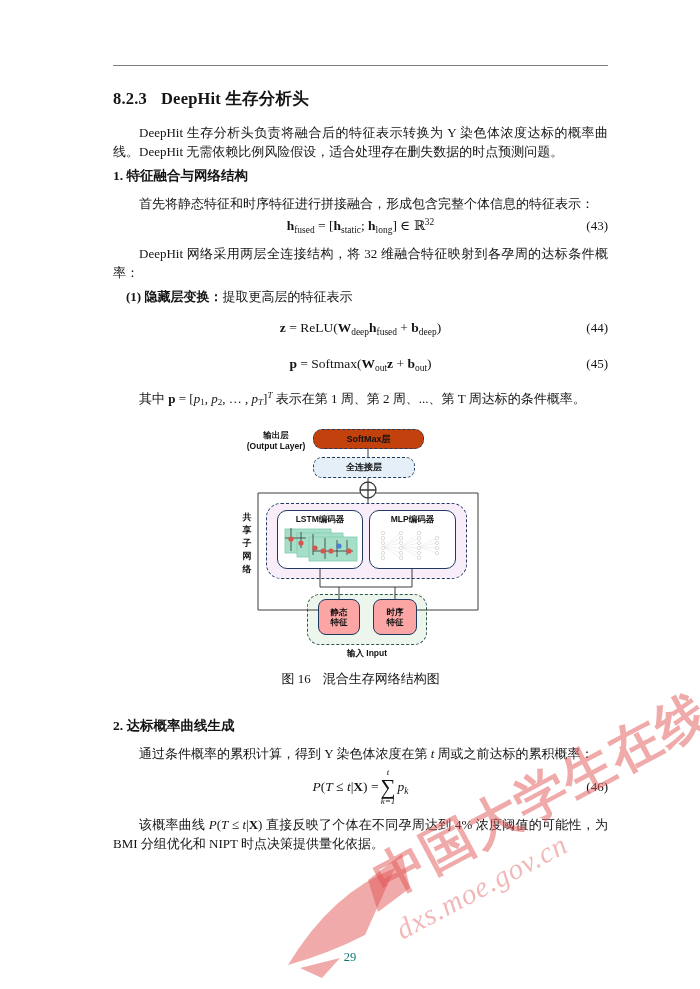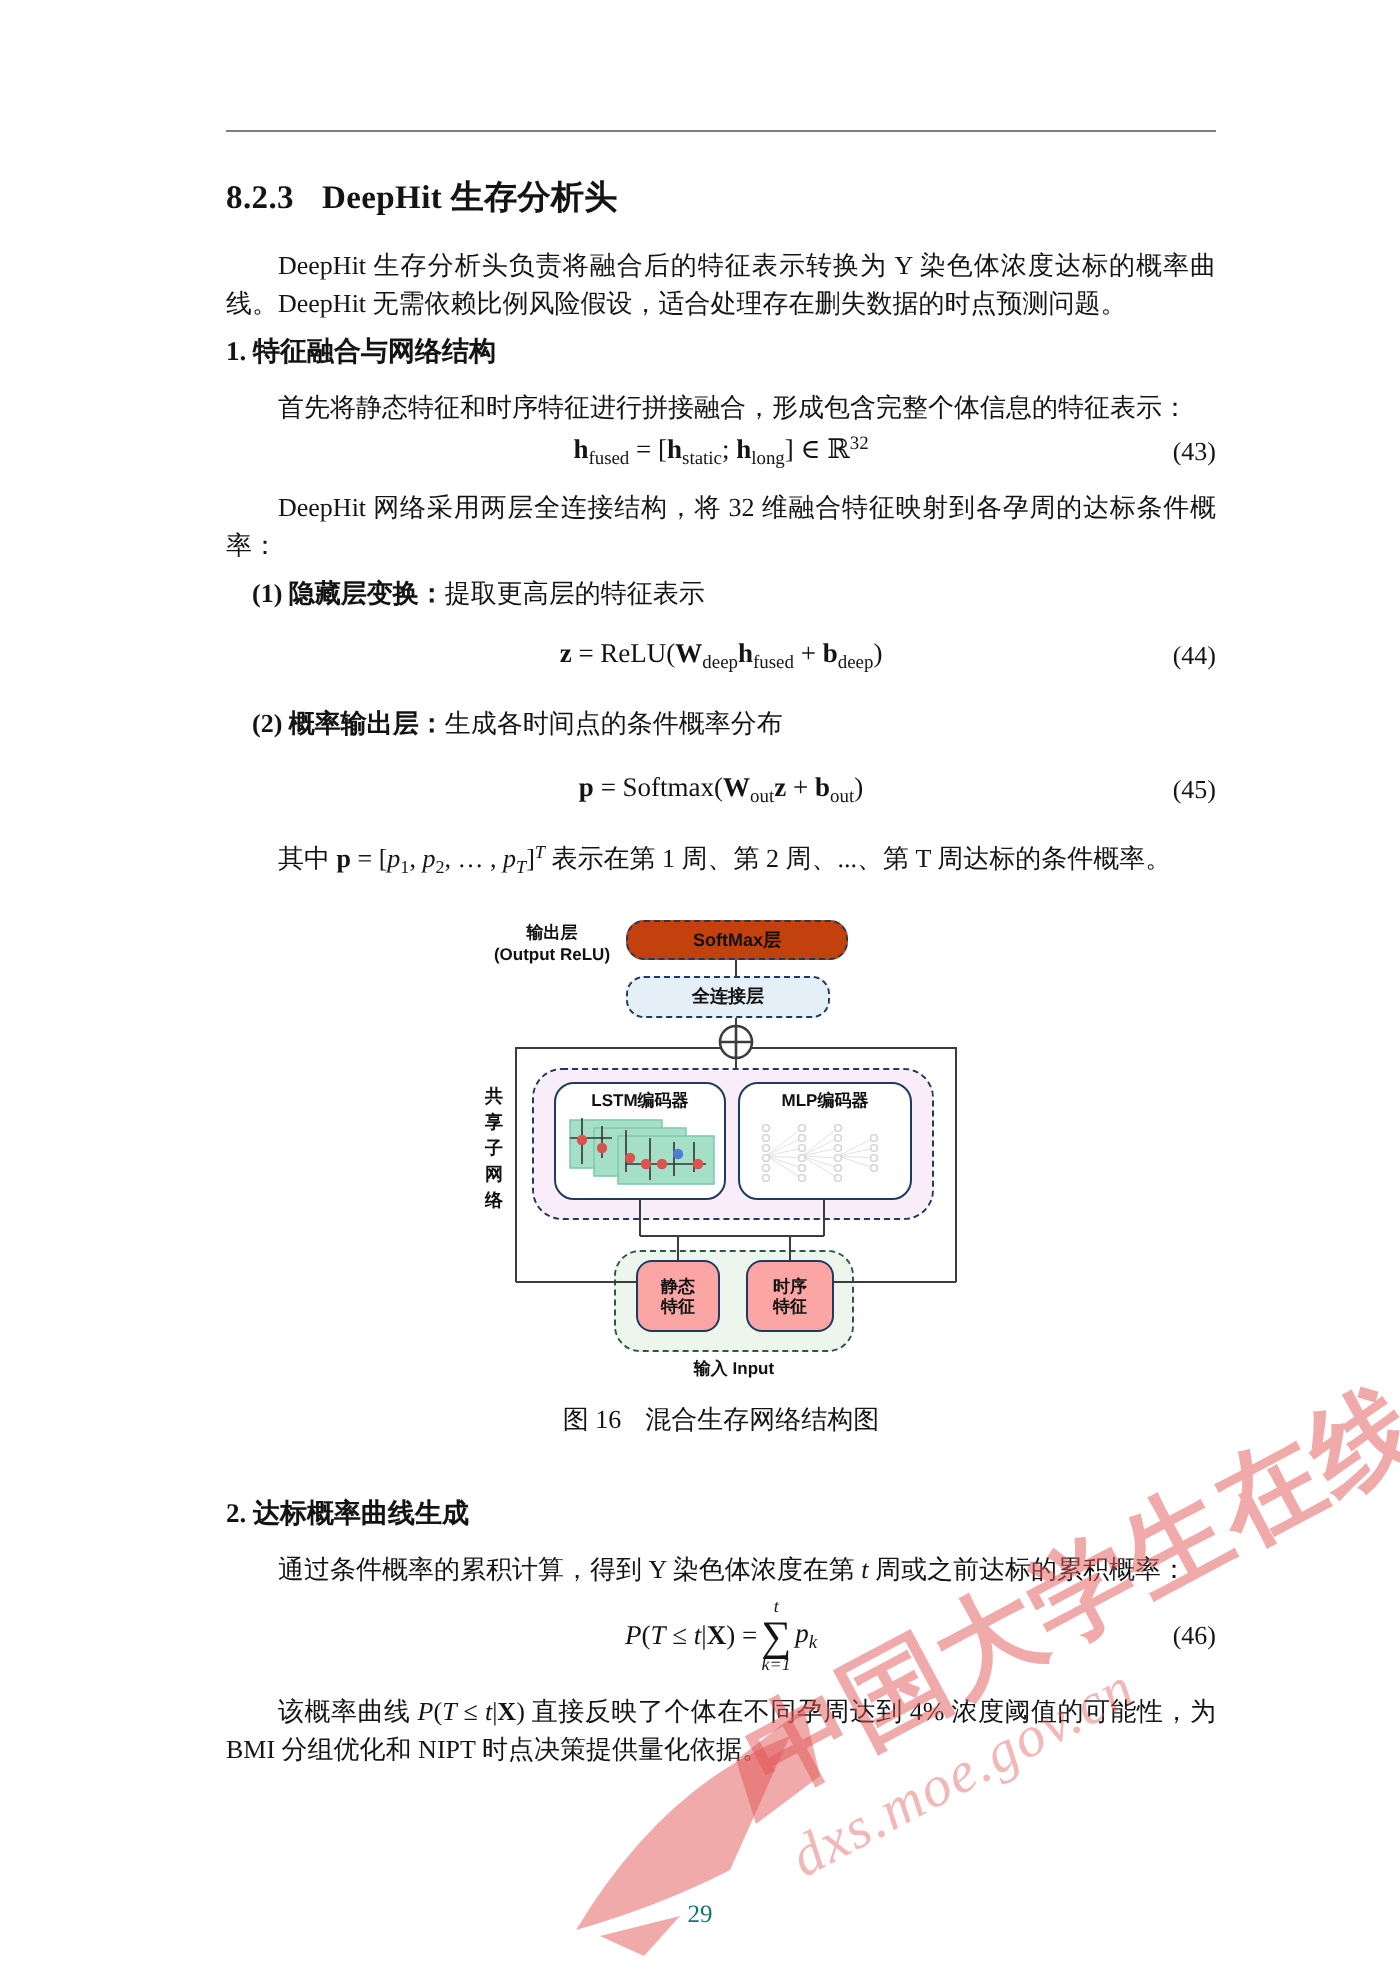--- a/index.html
+++ b/index.html
@@ -90,33 +90,32 @@
 
     <p class="body" style="margin-top:6px"><span class="sg-n">DeepHit 网络采用两层全连接结构，将 32 维融合特征映射到各孕周的达标条件概率：</span></p>
 
     <p class="list-item" style="margin-top:5px"><span class="sg-b">(1) 隐藏层变换：</span><span class="sg-n">提取更高层的特征表示</span></p>
 
     <div class="eq-row" style="margin-top:10px">
       <span><span class="sg-b">z</span><span class="sg-n"> = ReLU(</span><span class="sg-b">W</span><span class="sg-sub">deep</span><span class="sg-b">h</span><span class="sg-sub">fused</span><span class="sg-n"> + </span><span class="sg-b">b</span><span class="sg-sub">deep</span><span class="sg-n">)</span></span>
       <span class="eq-num">(44)</span>
     </div>
 
-    <p class="list-item" style="margin-top:12px"><span class="sg-b">(2) 概率输出层：</span><span class="sg-n">生成各时间点的条件概率分布</span></p>
 
     <div class="eq-row" style="margin-top:12px">
       <span><span class="sg-b">p</span><span class="sg-n"> = Softmax(</span><span class="sg-b">W</span><span class="sg-sub">out</span><span class="sg-b">z</span><span class="sg-n"> + </span><span class="sg-b">b</span><span class="sg-sub">out</span><span class="sg-n">)</span></span>
       <span class="eq-num">(45)</span>
     </div>
 
     <p class="body" style="margin-top:10px"><span class="sg-n">其中 </span><span class="sg-b">p</span><span class="sg-n"> = [</span><span class="sg-i">p</span><span class="sg-sub">1</span><span class="sg-n">, </span><span class="sg-i">p</span><span class="sg-sub">2</span><span class="sg-n">, … , </span><span class="sg-i">p</span><span class="sg-subi">T</span><span class="sg-n">]</span><span class="sg-supi">T</span><span class="sg-n"> 表示在第 1 周、第 2 周、...、第 T 周达标的条件概率。</span></p>
 
     <div class="figure">
       <div class="fig-abs out-label">
         <span>输出层</span><br>
-        <span>(Output ReLU)</span>
+        <span>(Output Layer)</span>
       </div>
       <div class="fig-abs soft-box">
         <span>SoftMax层</span>
       </div>
       <div class="fig-abs fc-box">
         <span>全连接层</span>
       </div>
 
       <div class="fig-abs pink-group"></div>
       <div class="fig-abs green-group"></div>

